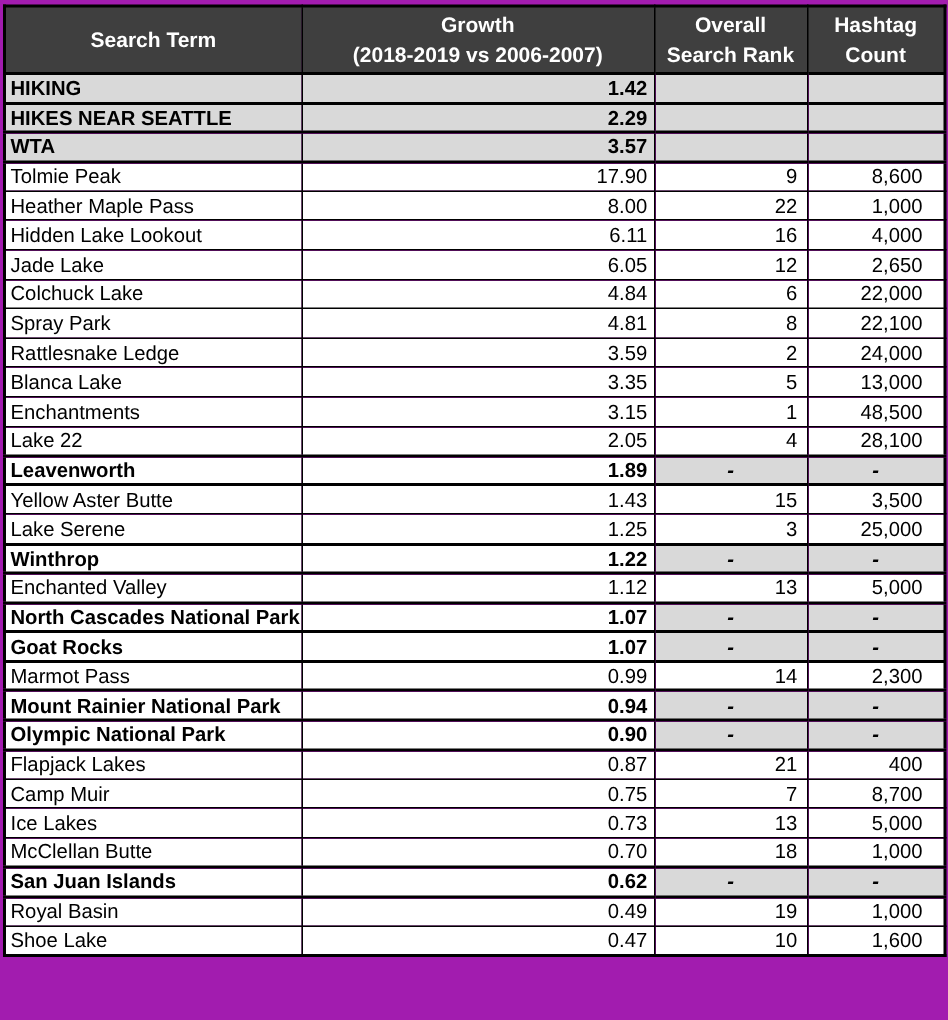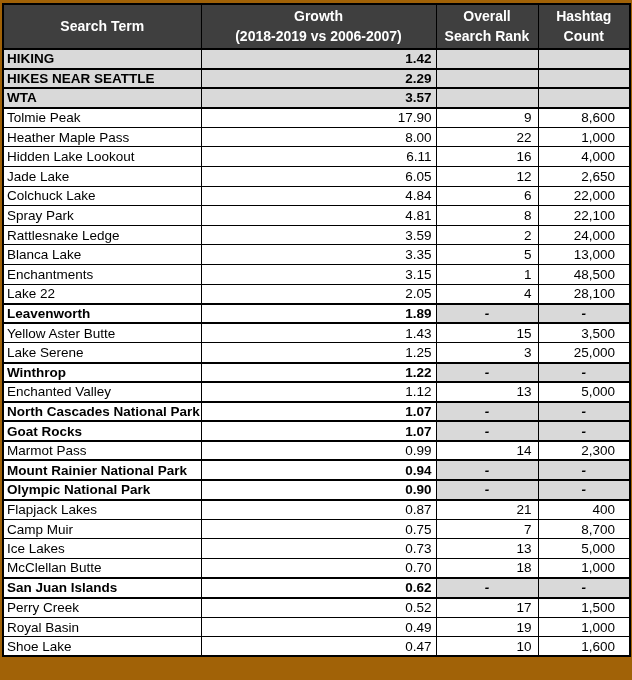--- a/index.html
+++ b/index.html
@@ -2,21 +2,21 @@
 <html style="--header-bg: #3f3f3f; --header-text: #ffffff; --highlight-bg: #d9d9d9; --border: #000000;"><head>
 <meta charset="utf-8">
 <title>Table</title>
 <style>
   * { box-sizing: border-box; margin: 0; padding: 0; }
   html, body { background: #ffffff; }
   body {
     font-family: "Liberation Sans", "DejaVu Sans", sans-serif;
     width: 632px; height: 680px; overflow: hidden;
   }
-  .page { position: relative; width: 632px; height: 680px; background: #a16207; }
+  .page { position: relative; width: 632px; height: 680px; background: #a21caf; }
   table.data-table {
     position: absolute; top: 3px; left: 2px;
     width: 627px;
     border-collapse: collapse;
     table-layout: fixed;
     border: 2px solid var(--border, #000);
     font-size: 13.5px;
     color: #000;
   }
   col.c1 { width: 198px; }
@@ -250,26 +250,20 @@
           <td class="cell-rank">18</td>
           <td class="cell-hashtag">1,000</td>
         </tr>
         <tr class="row-place hl">
           <td class="cell-term">San Juan Islands</td>
           <td class="cell-growth">0.62</td>
           <td class="cell-rank">-</td>
           <td class="cell-hashtag">-</td>
         </tr>
         <tr class="row-trail">
-          <td class="cell-term">Perry Creek</td>
-          <td class="cell-growth">0.52</td>
-          <td class="cell-rank">17</td>
-          <td class="cell-hashtag">1,500</td>
-        </tr>
-        <tr class="row-trail">
           <td class="cell-term">Royal Basin</td>
           <td class="cell-growth">0.49</td>
           <td class="cell-rank">19</td>
           <td class="cell-hashtag">1,000</td>
         </tr>
         <tr class="row-trail">
           <td class="cell-term">Shoe Lake</td>
           <td class="cell-growth">0.47</td>
           <td class="cell-rank">10</td>
           <td class="cell-hashtag">1,600</td>

